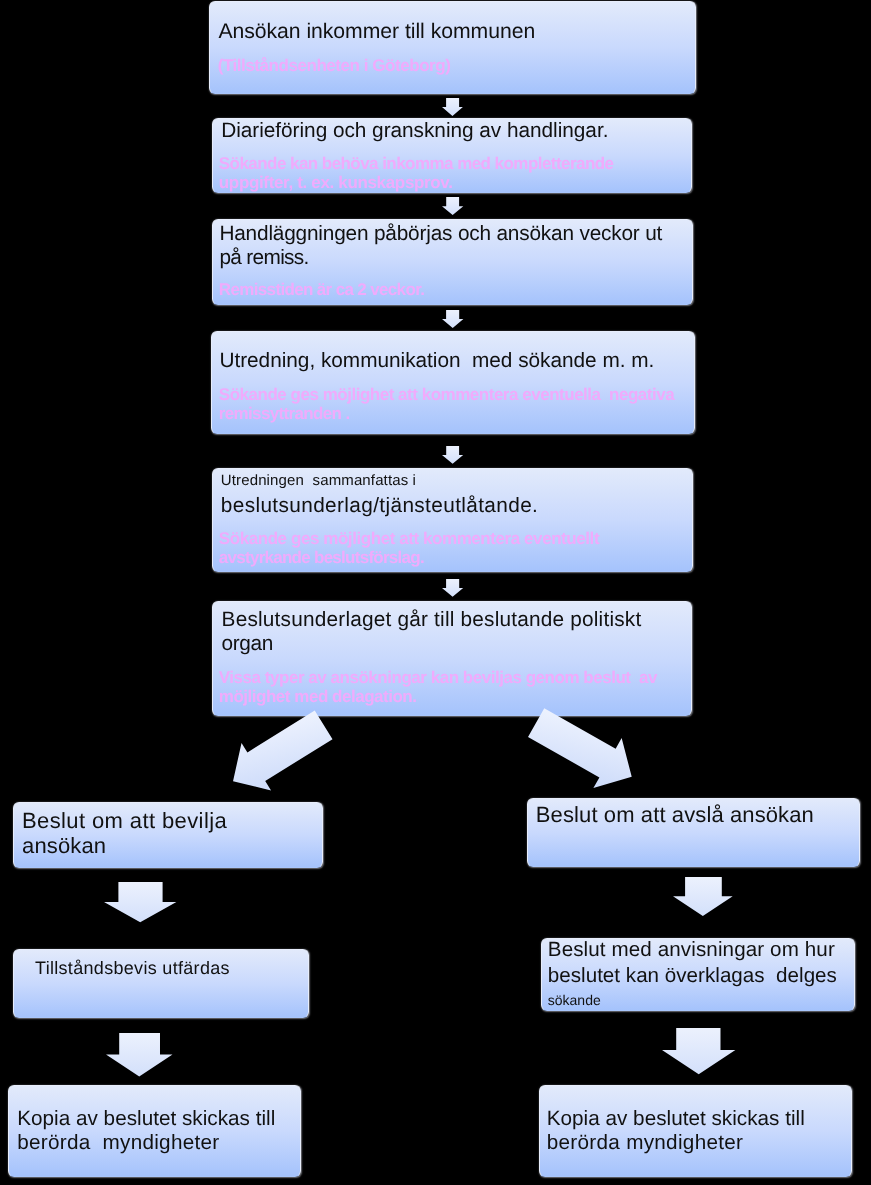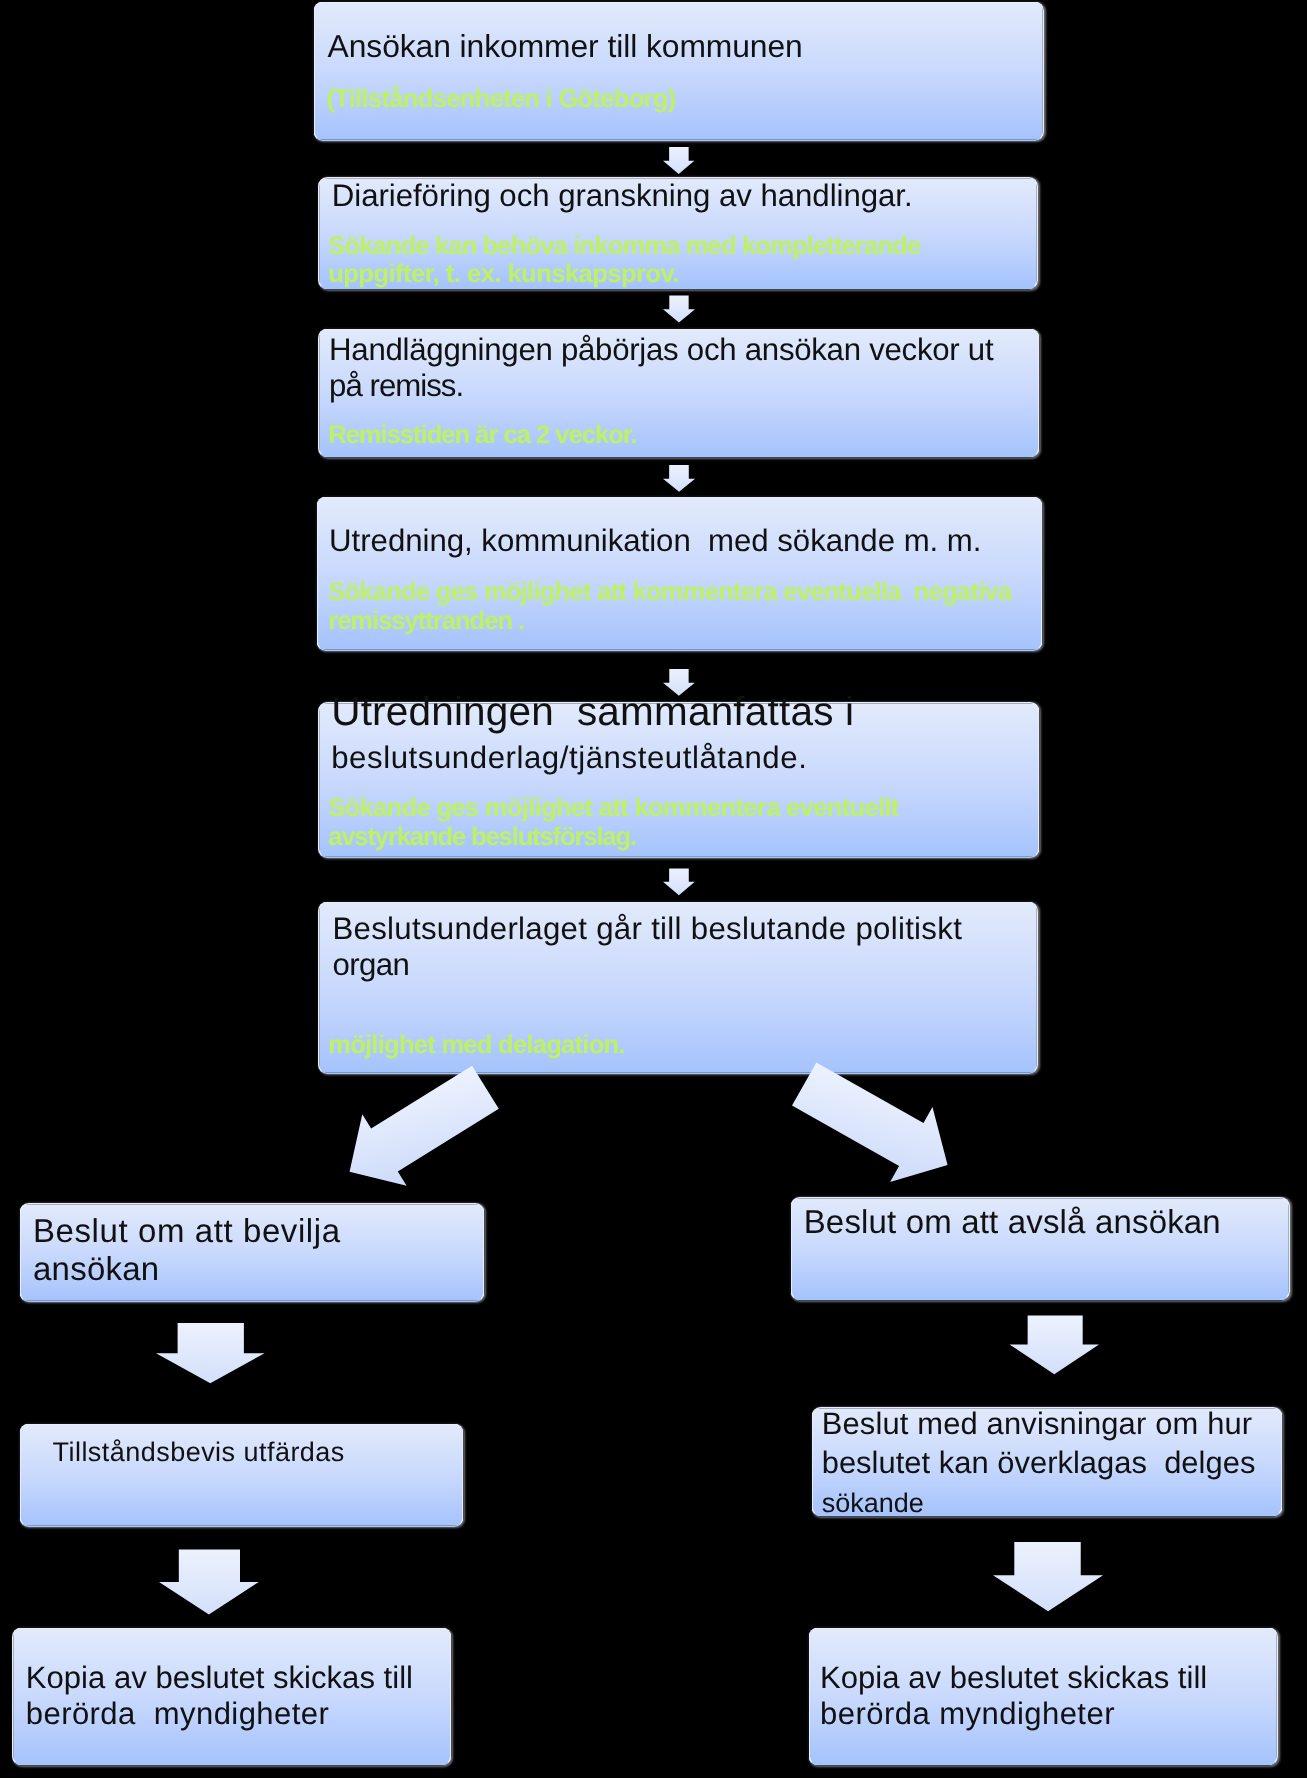--- a/index.html
+++ b/index.html
@@ -13,21 +13,21 @@
 
   
   .box{position:absolute;box-sizing:border-box;border-radius:6px;
        background:linear-gradient(180deg,#e2eafb 0%,#c9d9fd 50%,#a5c3fc 100%);
        border:0.8px solid #e7edfb;
        border-bottom-color:#a9c6fc;
        box-shadow:0.9px 0.6px 1.5px 0.05px rgba(118,120,128,.92);}
 
   
   .ln{position:absolute;white-space:pre;color:#111;line-height:1;}
-  .ln.detail{font-weight:700;color:#bef264;}
+  .ln.detail{font-weight:700;color:#f0abfc;}
 
   
   .arw{position:absolute;}
   .arw svg{display:block;overflow:visible;}
   .defs{position:absolute;width:0;height:0;}
 </style>
 </head>
 <body>
 
 <div id="stage">
@@ -62,39 +62,40 @@
   <div class="ln detail" style="left:218.8px;top:173.99px;font-size:17px;letter-spacing:-0.34px">uppgifter, t. ex. kunskapsprov.</div>
 
   <div class="ln" style="left:219.4px;top:223.836px;font-size:20.8px;letter-spacing:-0.18px">Handläggningen påbörjas och ansökan veckor ut</div>
   <div class="ln" style="left:219.4px;top:248.236px;font-size:20.8px;letter-spacing:-0.66px">på remiss.</div>
   <div class="ln detail" style="left:218.8px;top:281.19px;font-size:17px;letter-spacing:-0.65px">Remisstiden är ca 2 veckor.</div>
 
   <div class="ln detail" style="left:218.8px;top:385.69px;font-size:17px;letter-spacing:-0.48px">Sökande ges möjlighet att kommentera eventuella  negativa</div>
   <div class="ln" style="left:219.4px;top:350.536px;font-size:20.8px;letter-spacing:-0.02px">Utredning, kommunikation  med sökande m. m.</div>
   <div class="ln detail" style="left:218.8px;top:404.59px;font-size:17px;letter-spacing:-0.65px">remissyttranden .</div>
 
-  <div class="ln" style="left:220.8px;top:461px;font-size:27px;letter-spacing:0.13px">Utredningen  sammanfattas i</div>
+  <div class="ln" style="left:220.8px;top:473px;font-size:15px;letter-spacing:0.13px">Utredningen  sammanfattas i</div>
   <div class="ln" style="left:220.8px;top:495.736px;font-size:20.8px;letter-spacing:0.37px">beslutsunderlag/tjänsteutlåtande.</div>
   <div class="ln detail" style="left:218.8px;top:530.39px;font-size:17px;letter-spacing:-0.43px">Sökande ges möjlighet att kommentera eventuellt</div>
   <div class="ln detail" style="left:218.8px;top:549.49px;font-size:17px;letter-spacing:-0.73px">avstyrkande beslutsförslag.</div>
 
   <div class="ln" style="left:221.6px;top:609.636px;font-size:20.8px;letter-spacing:0.2px">Beslutsunderlaget går till beslutande politiskt</div>
   <div class="ln" style="left:221.6px;top:634.036px;font-size:20.8px;letter-spacing:-0.37px">organ</div>
+  <div class="ln detail" style="left:218.8px;top:669.09px;font-size:17px;letter-spacing:-0.47px">Vissa typer av ansökningar kan beviljas genom beslut  av</div>
   <div class="ln detail" style="left:218.8px;top:687.99px;font-size:17px;letter-spacing:-0.48px">möjlighet med delagation.</div>
 
   <div class="ln" style="left:22px;top:810.04px;font-size:22px;letter-spacing:0.39px">Beslut om att bevilja</div>
   <div class="ln" style="left:22px;top:834.64px;font-size:22px;letter-spacing:0.15px">ansökan</div>
 
   <div class="ln" style="left:535.8px;top:804px;font-size:22px;letter-spacing:0.11px">Beslut om att avslå ansökan</div>
 
   <div class="ln" style="left:35px;top:958.74px;font-size:18px;letter-spacing:0.31px">Tillståndsbevis utfärdas</div>
 
   <div class="ln" style="left:547.8px;top:940.302px;font-size:20.6px;letter-spacing:0.11px">Beslut med anvisningar om hur</div>
   <div class="ln" style="left:547.8px;top:965.602px;font-size:20.6px;letter-spacing:0.02px">beslutet kan överklagas  delges</div>
-  <div class="ln" style="left:547.8px;top:993px;font-size:18px;letter-spacing:0px">sökande</div>
+  <div class="ln" style="left:547.8px;top:993px;font-size:14px;letter-spacing:0px">sökande</div>
 
   <div class="ln" style="left:17.2px;top:1109.02px;font-size:20.7px;letter-spacing:0.02px">Kopia av beslutet skickas till</div>
   <div class="ln" style="left:17.2px;top:1133.42px;font-size:20.7px;letter-spacing:0.28px">berörda  myndigheter</div>
 
   <div class="ln" style="left:546.7px;top:1109.02px;font-size:20.7px;letter-spacing:0.02px">Kopia av beslutet skickas till</div>
   <div class="ln" style="left:546.7px;top:1133.42px;font-size:20.7px;letter-spacing:0.3px">berörda myndigheter</div>
 
   <div id="arrow-layer">
       <div class="arw" style="left: 441.9px; top: 97.9px; width: 20.9px; height: 18px;">
         <svg width="20.900000000000034" height="18" viewBox="0 0 20.900000000000034 18">

